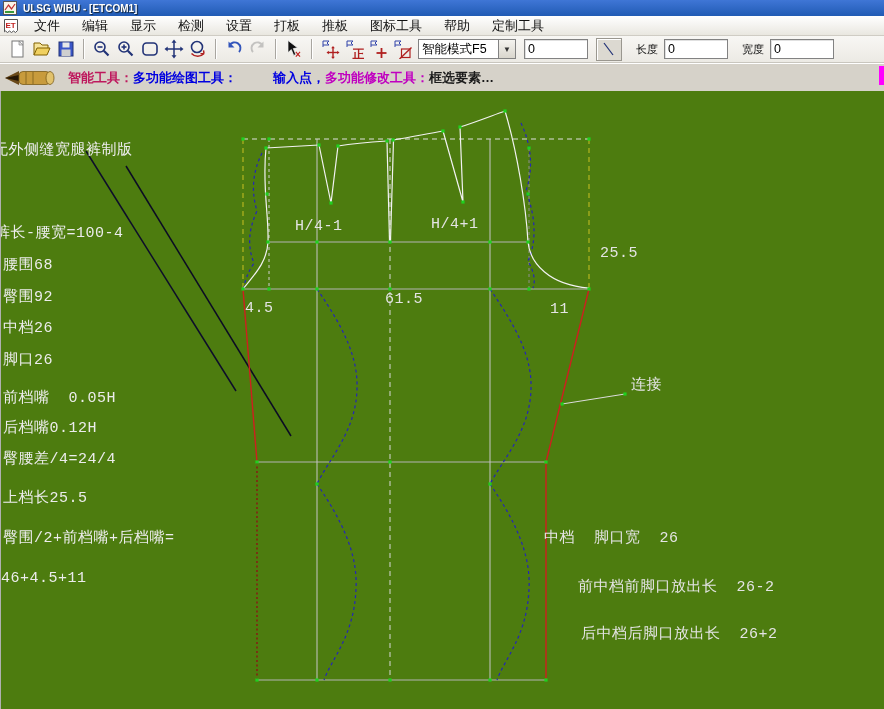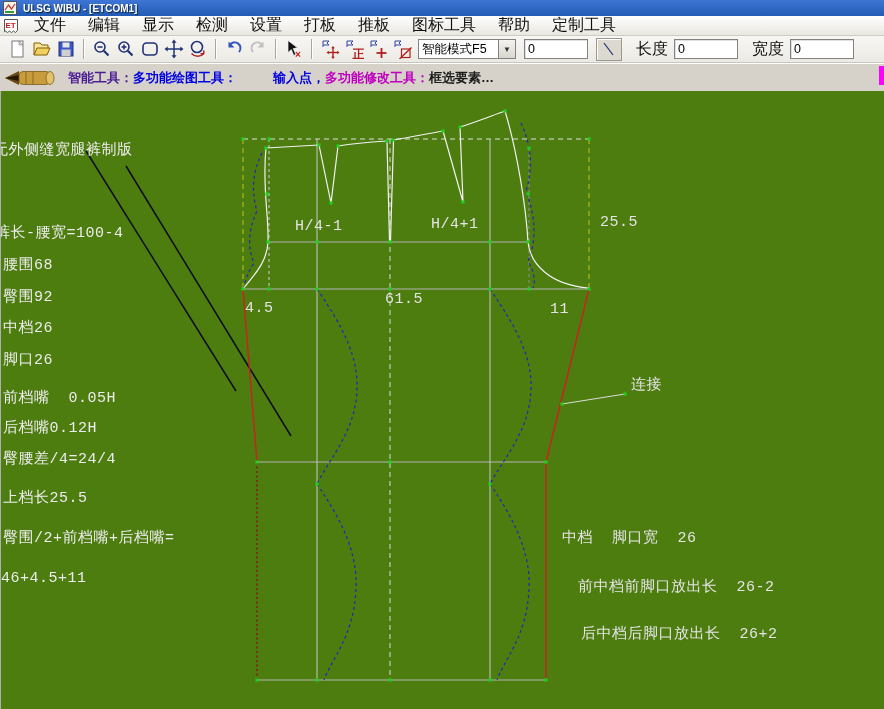--- a/index.html
+++ b/index.html
@@ -8,37 +8,37 @@
   
   .titlebar{height:16px;background:linear-gradient(#3f76d6,#215bb4);
             display:flex;align-items:center;padding-left:3px;}
   .titlebar .ticon{width:14px;height:14px;margin-right:6px;flex:0 0 auto;}
   .titlebar .ttext{color:#fff;font-size:10px;font-weight:bold;white-space:nowrap;
                    text-shadow:1px 1px 1px #123;}
   
   .menubar{height:19px;background:linear-gradient(#ffffff,#e9e7e0);
            border-bottom:1px solid #cfccc4;display:flex;align-items:center;padding-left:3px;}
   .menubar .eticon{width:16px;height:16px;margin-right:4px;flex:0 0 auto;}
-  .mitem{font-size:16px;color:#111;padding:1px 11px;white-space:nowrap;cursor:default;}
+  .mitem{font-size:13px;color:#111;padding:1px 11px;white-space:nowrap;cursor:default;}
   
   .toolbar{height:26px;background:linear-gradient(#f8f7f4,#eceae4);
            border-bottom:1px solid #c9c6be;display:flex;align-items:center;padding-left:6px;}
   .tbtn{width:22px;height:22px;display:flex;align-items:center;justify-content:center;
         margin:0 1px;border-radius:2px;}
   .tbtn.disabled{opacity:.45;}
   .tsep{width:1px;height:20px;background:#a9a6a0;border-right:1px solid #fff;margin:0 5px;}
   .tfield{height:18px;background:#fff;border:1px solid #828282;
           box-shadow:inset 1px 1px 0 rgba(0,0,0,.12);font-size:12.5px;color:#000;
           padding:0 3px;font-family:"Liberation Sans","DejaVu Sans",sans-serif;}
   .dropdown{display:flex;align-items:stretch;height:20px;margin-left:4px;}
   .dropdown .dtext{width:76px;background:#fff;border:1px solid #828282;border-right:none;
                    font-size:12.5px;display:flex;align-items:center;padding-left:3px;white-space:nowrap;overflow:hidden;}
   .dropdown .dbtn{width:16px;background:linear-gradient(#f4f3ef,#d9d6cd);border:1px solid #828282;
                   display:flex;align-items:center;justify-content:center;font-size:8px;color:#333;}
-  .tlabel{font-size:16px;color:#111;margin:0 6px 0 14px;white-space:nowrap;}
+  .tlabel{font-size:11px;color:#111;margin:0 6px 0 14px;white-space:nowrap;}
   .linebtn{width:24px;height:21px;margin-left:8px;background:#dcd9d1;
            border:1px solid #9a978f;box-shadow:inset 1px 1px 0 #fff;
            display:flex;align-items:center;justify-content:center;}
   
   .promptbar{position:relative;height:27px;background:#d6d2c9;border-top:1px solid #fff;
              display:flex;align-items:center;padding-left:4px;}
   .promptbar .pencil{width:56px;height:22px;margin-right:8px;flex:0 0 auto;}
   .pseg{font-size:13px;font-weight:bold;white-space:pre;}
   .magenta-edge{position:absolute;right:0;top:2px;width:5px;height:19px;background:#ff00ff;}
   
@@ -214,21 +214,21 @@
   <div class="promptbar">
     <svg class="pencil" viewBox="0 0 56 22">
       <polygon points="1,11 15,4 15,18" fill="#6b4a1a"></polygon>
       <polygon points="1,11 15,8 15,14" fill="#241605"></polygon>
       <rect x="15" y="4.5" width="31" height="13" rx="4" fill="#c89b3c" stroke="#7a5c18" stroke-width="0.8"></rect>
       <line x1="22" y1="5" x2="22" y2="17" stroke="#8a6a20"></line>
       <line x1="29" y1="5" x2="29" y2="17" stroke="#8a6a20"></line>
       <ellipse cx="46" cy="11" rx="4" ry="6.5" fill="#e2c26c" stroke="#7a5c18" stroke-width="0.8"></ellipse>
     </svg>
     <div style="display:flex;align-items:center">
-        <span class="pseg" style="color: #4c1d95;">智能工具：</span>
+        <span class="pseg" style="color: #be185d;">智能工具：</span>
         <span class="pseg" style="color: rgb(0, 0, 224);">多功能绘图工具：</span>
         <span class="pseg" style="color: rgb(0, 0, 224); padding-left: 36px;">输入点，</span>
         <span class="pseg" style="color: rgb(192, 0, 192);">多功能修改工具：</span>
         <span class="pseg" style="color: rgb(26, 26, 26);">框选要素…</span>
       </div>
     <div class="magenta-edge"></div>
   </div>
 
   <div class="canvas">
     <svg width="883" height="614" viewBox="0 0 883 614">
@@ -332,25 +332,25 @@
         <span class="cnote" style="left: 2px; top: 297px;">前档嘴  0.05H</span>
         <span class="cnote" style="left: 2px; top: 327px;">后档嘴0.12H</span>
         <span class="cnote" style="left: 2px; top: 358px;">臀腰差/4=24/4</span>
         <span class="cnote" style="left: 2px; top: 397px;">上档长25.5</span>
         <span class="cnote" style="left: 2px; top: 437px;">臀围/2+前档嘴+后档嘴=</span>
         <span class="cnote" style="left: 0px; top: 479px;">46+4.5+11</span>
       </div>
     <div>
         <span class="clabel" style="left: 294px; top: 127px;">H/4-1</span>
         <span class="clabel" style="left: 430px; top: 125px;">H/4+1</span>
-        <span class="clabel" style="left: 599px; top: 123px;">25.5</span>
+        <span class="clabel" style="left: 599px; top: 154px;">25.5</span>
         <span class="clabel" style="left: 384px; top: 200px;">61.5</span>
         <span class="clabel" style="left: 244px; top: 209px;">4.5</span>
         <span class="clabel" style="left: 549px; top: 210px;">11</span>
         <span class="clabel" style="left: 630px; top: 284px;">连接</span>
-        <span class="clabel" style="left: 561px; top: 437px;">中档  脚口宽  26</span>
+        <span class="clabel" style="left: 543px; top: 437px;">中档  脚口宽  26</span>
         <span class="clabel" style="left: 577px; top: 486px;">前中档前脚口放出长  26-2</span>
         <span class="clabel" style="left: 580px; top: 533px;">后中档后脚口放出长  26+2</span>
       </div>
   </div>
 
   <div class="statusbar"></div>
 </div>
 
 </body></html>

